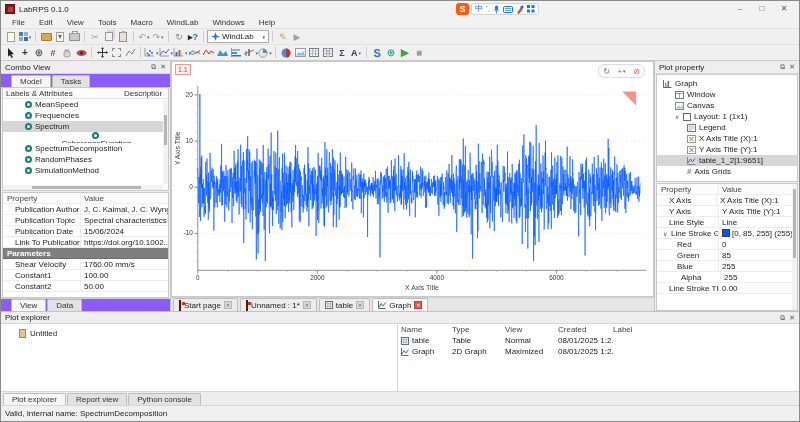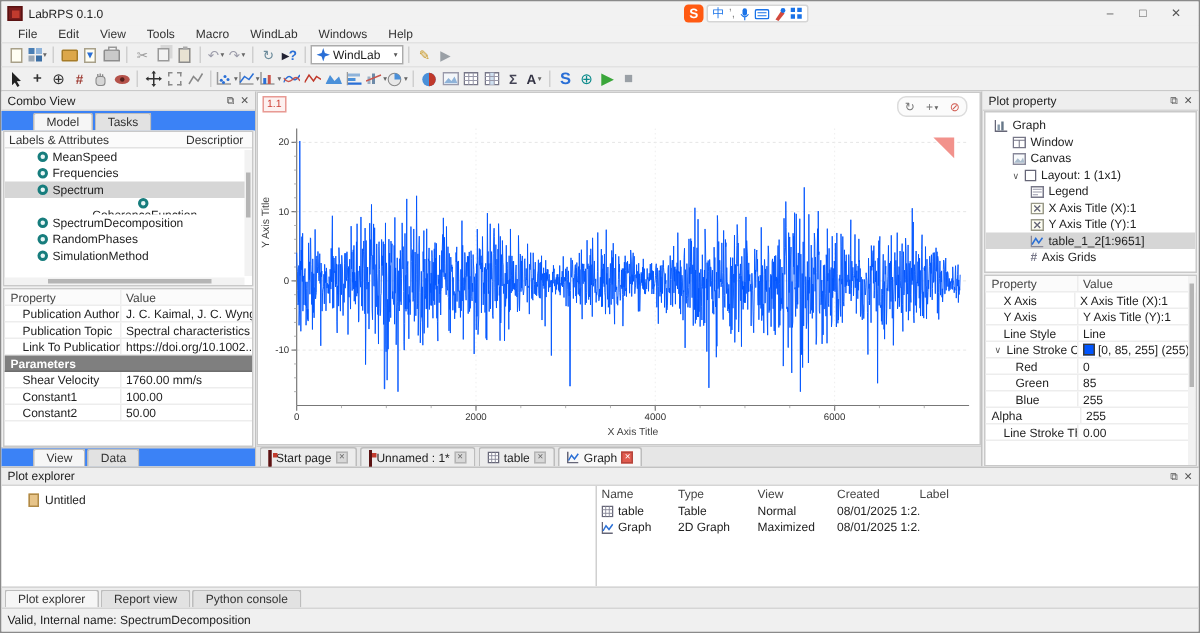--- a/index.html
+++ b/index.html
@@ -42,21 +42,21 @@
   .ic-grid4 i { background:#4a7fb5; display:block; }
   .ic-grid4 i:nth-child(2){ background:#8fb3d9; } .ic-grid4 i:nth-child(3){ background:#9aa7b5; } .ic-grid4 i:nth-child(4){ background:#3a6ea5; }
   
   .main { flex:0 0 auto; height:251px; display:flex; border-top:1px solid #c9c9c9; }
   .dock { background:#f0f0f0; display:flex; flex-direction:column; }
   .dock-left { width:170px; border-right:1px solid #c2c2c2; }
   .dock-right { width:145px; border-left:1px solid #c2c2c2; }
   .dock-header { height:13px; display:flex; align-items:center; padding:0 4px; background:#eeeeee; border-bottom:1px solid #d5d5d5; flex:0 0 auto; }
   .dock-header .dtitle { flex:1; color:#222; }
   .dock-ctl { color:#555; font-size:7px; margin-left:4px; }
-  .subtabs { height:13px; display:flex; align-items:flex-end; padding-left:21px; background:#3b82f6; flex:0 0 auto;text-align:center; }
+  .subtabs { height:13px; display:flex; align-items:flex-end; padding-left:10px; background:#8b5cf6; flex:0 0 auto;text-align:center; }
   .subtab { padding:1px 8px; border:1px solid #bdbdbd; border-bottom:none; background:#e2e2e2; color:#333; margin-right:1px; border-radius:2px 2px 0 0; }
   .subtab.active { background:#f6f6f6; }
   .treebox { background:#fff; border:1px solid #c9c9c9; margin:0 1px; position:relative; overflow:hidden; }
   .tree-header { display:flex; height:11px; border-bottom:1px solid #e3e3e3; color:#333; background:#fbfbfb; }
   .tree-header div { padding:1px 3px; overflow:hidden; white-space:nowrap; }
   .trow { height:11px; display:flex; align-items:center; white-space:nowrap; overflow:hidden; color:#222; }
   .trow.selected { background:#d6d6d6; }
   .t-circle { width:7px; height:7px; border-radius:50%; border:2px solid #177d7d; background:#e8f6f6; display:inline-block; margin-right:3px; flex:0 0 auto; }
   .vscroll { position:absolute; right:0; top:12px; width:5px; bottom:6px; background:#f2f2f2; }
   .vscroll i { position:absolute; top:18%; left:1px; width:3px; height:36%; background:#b5b5b5; display:block; }
@@ -458,20 +458,28 @@
             <div class="pval">
               <span>J. C. Kaimal, J. C. Wyng...</span>
             </div>
           </div>
           <div class="prow">
             <div class="pname" style="width: 78px; padding-left: 12px;">
               <span>Publication Topic</span>
             </div>
             <div class="pval">
               <span>Spectral characteristics ...</span>
+            </div>
+          </div>
+          <div class="prow">
+            <div class="pname" style="width: 78px; padding-left: 12px;">
+              <span>Publication Date</span>
+            </div>
+            <div class="pval">
+              <span>15/06/2024</span>
             </div>
           </div>
           <div class="prow">
             <div class="pname" style="width: 78px; padding-left: 12px;">
               <span>Link To Publication</span>
             </div>
             <div class="pval">
               <span>https://doi.org/10.1002...</span>
             </div>
           </div>
@@ -761,21 +769,21 @@
             </div>
             <div class="prow">
               <div class="pname" style="width: 62px; padding-left: 20px;">
                 <span>Blue</span>
               </div>
               <div class="pval">
                 <span>255</span>
               </div>
             </div>
             <div class="prow">
-              <div class="pname" style="width: 64px; padding-left: 4px;">
+              <div class="pname" style="width: 64px; padding-left: 24px;">
                 <span>Alpha</span>
               </div>
               <div class="pval">
                 <span>255</span>
               </div>
             </div>
             <div class="prow">
               <div class="pname" style="width: 62px; padding-left: 12px;">
                 <span>Line Stroke Thic...</span>
               </div>

